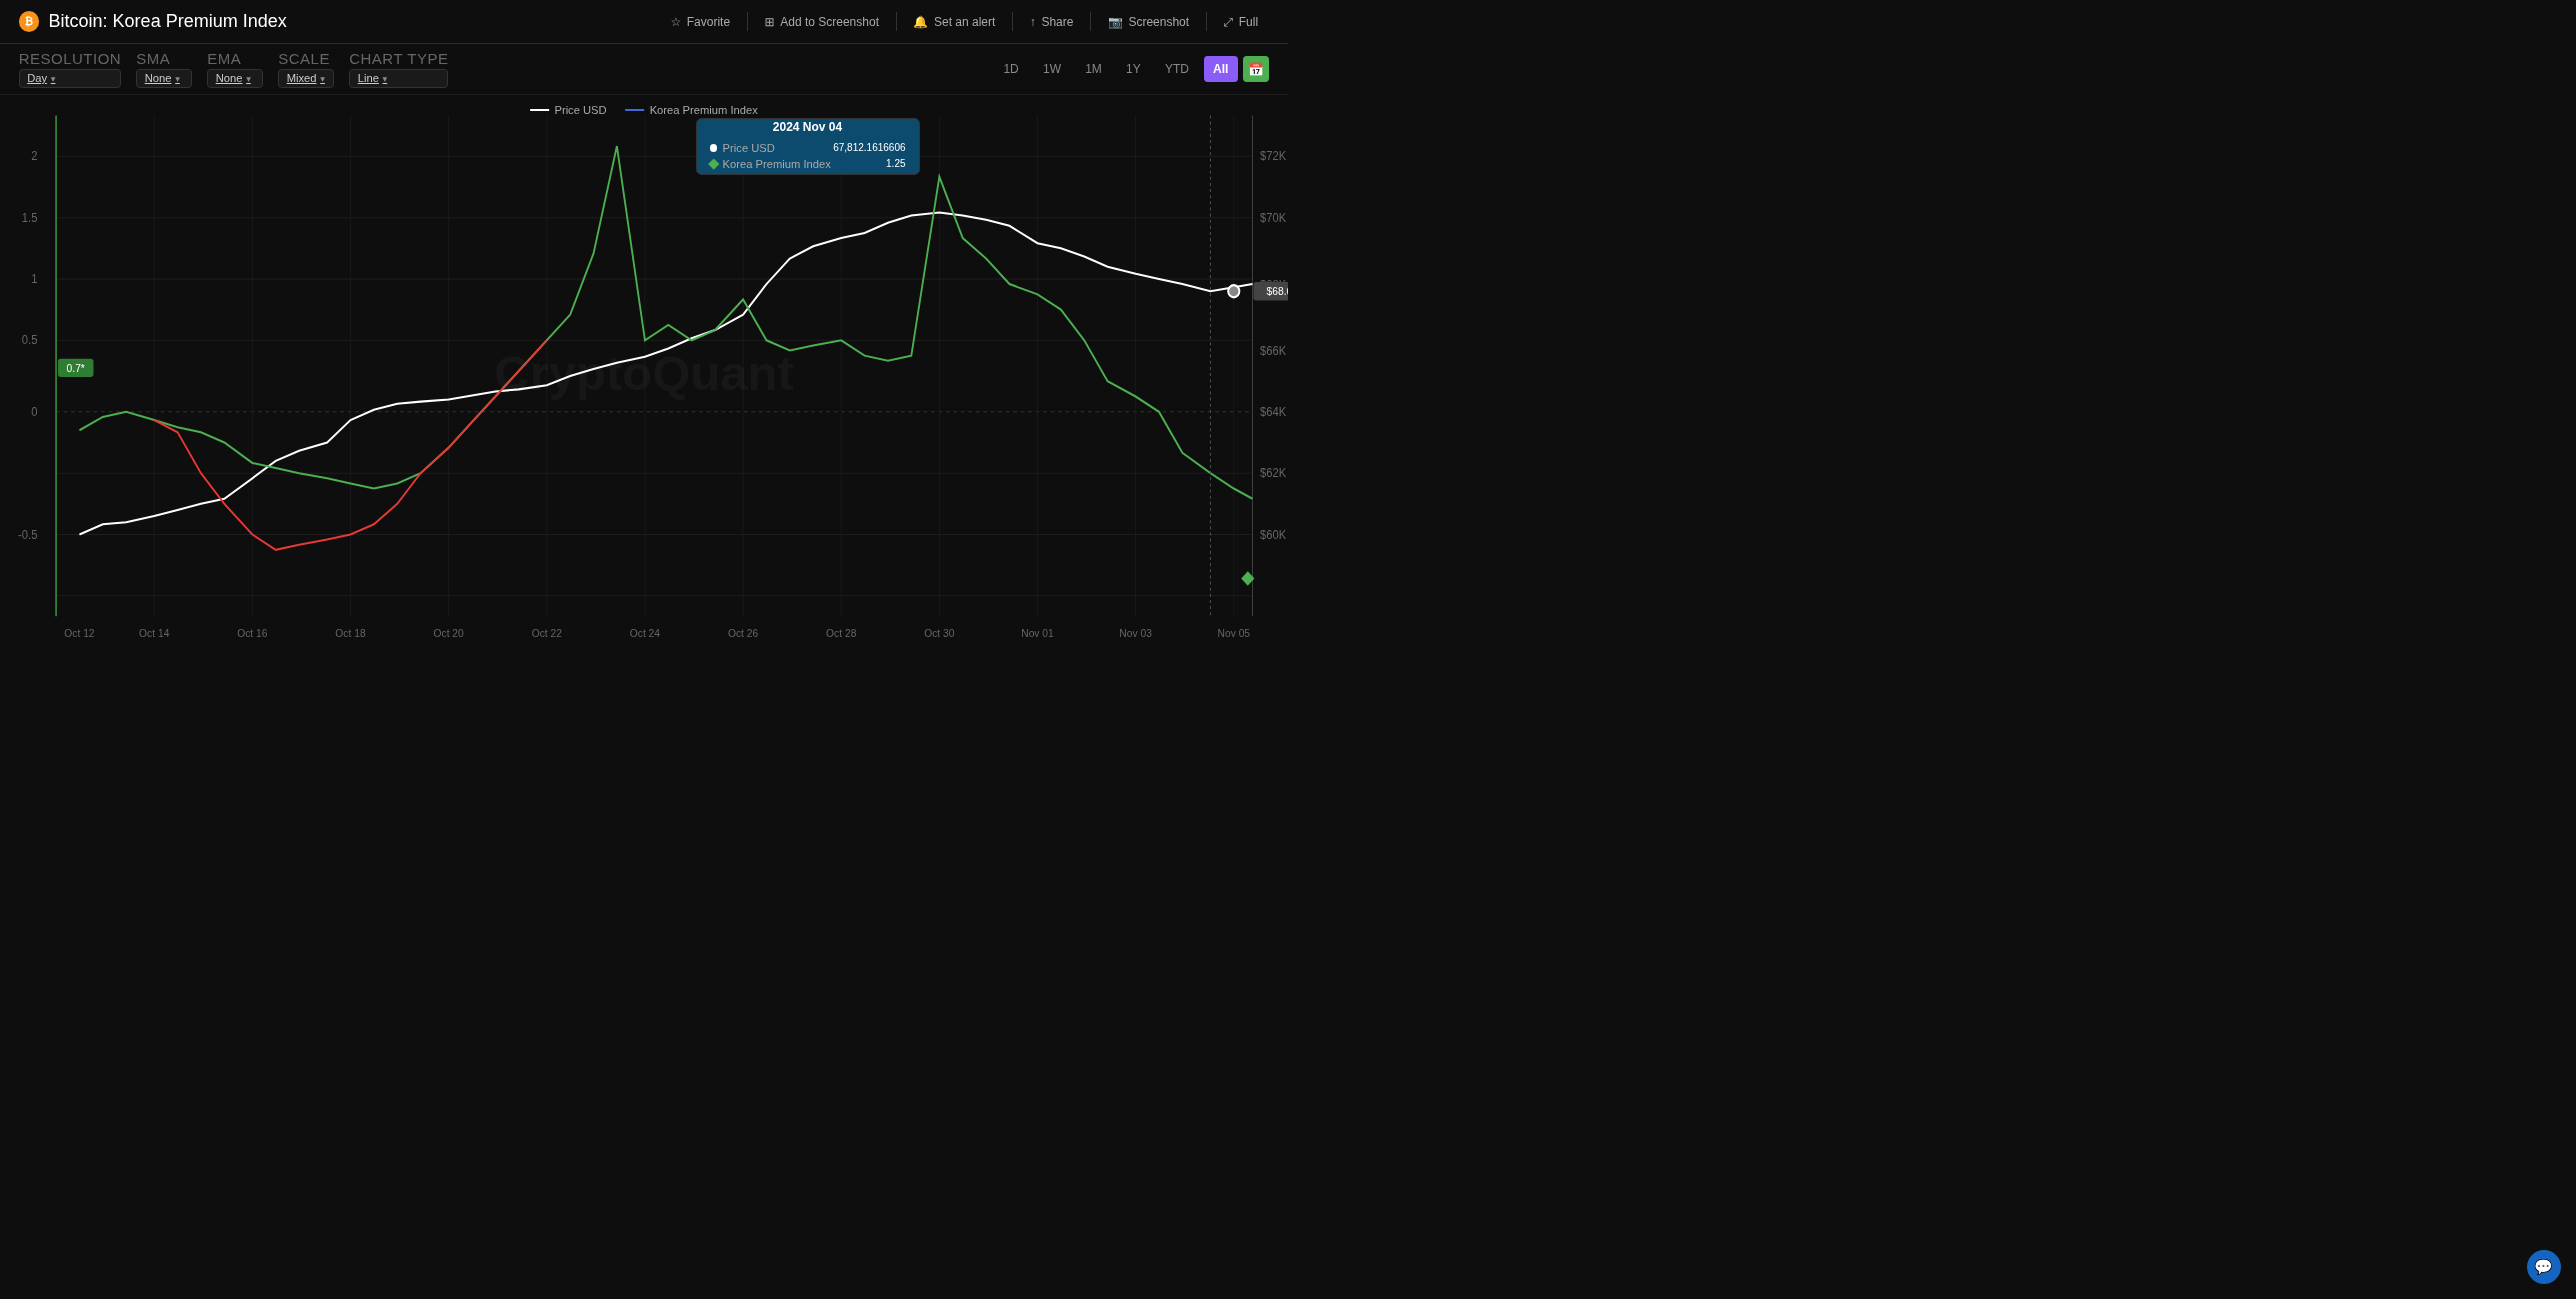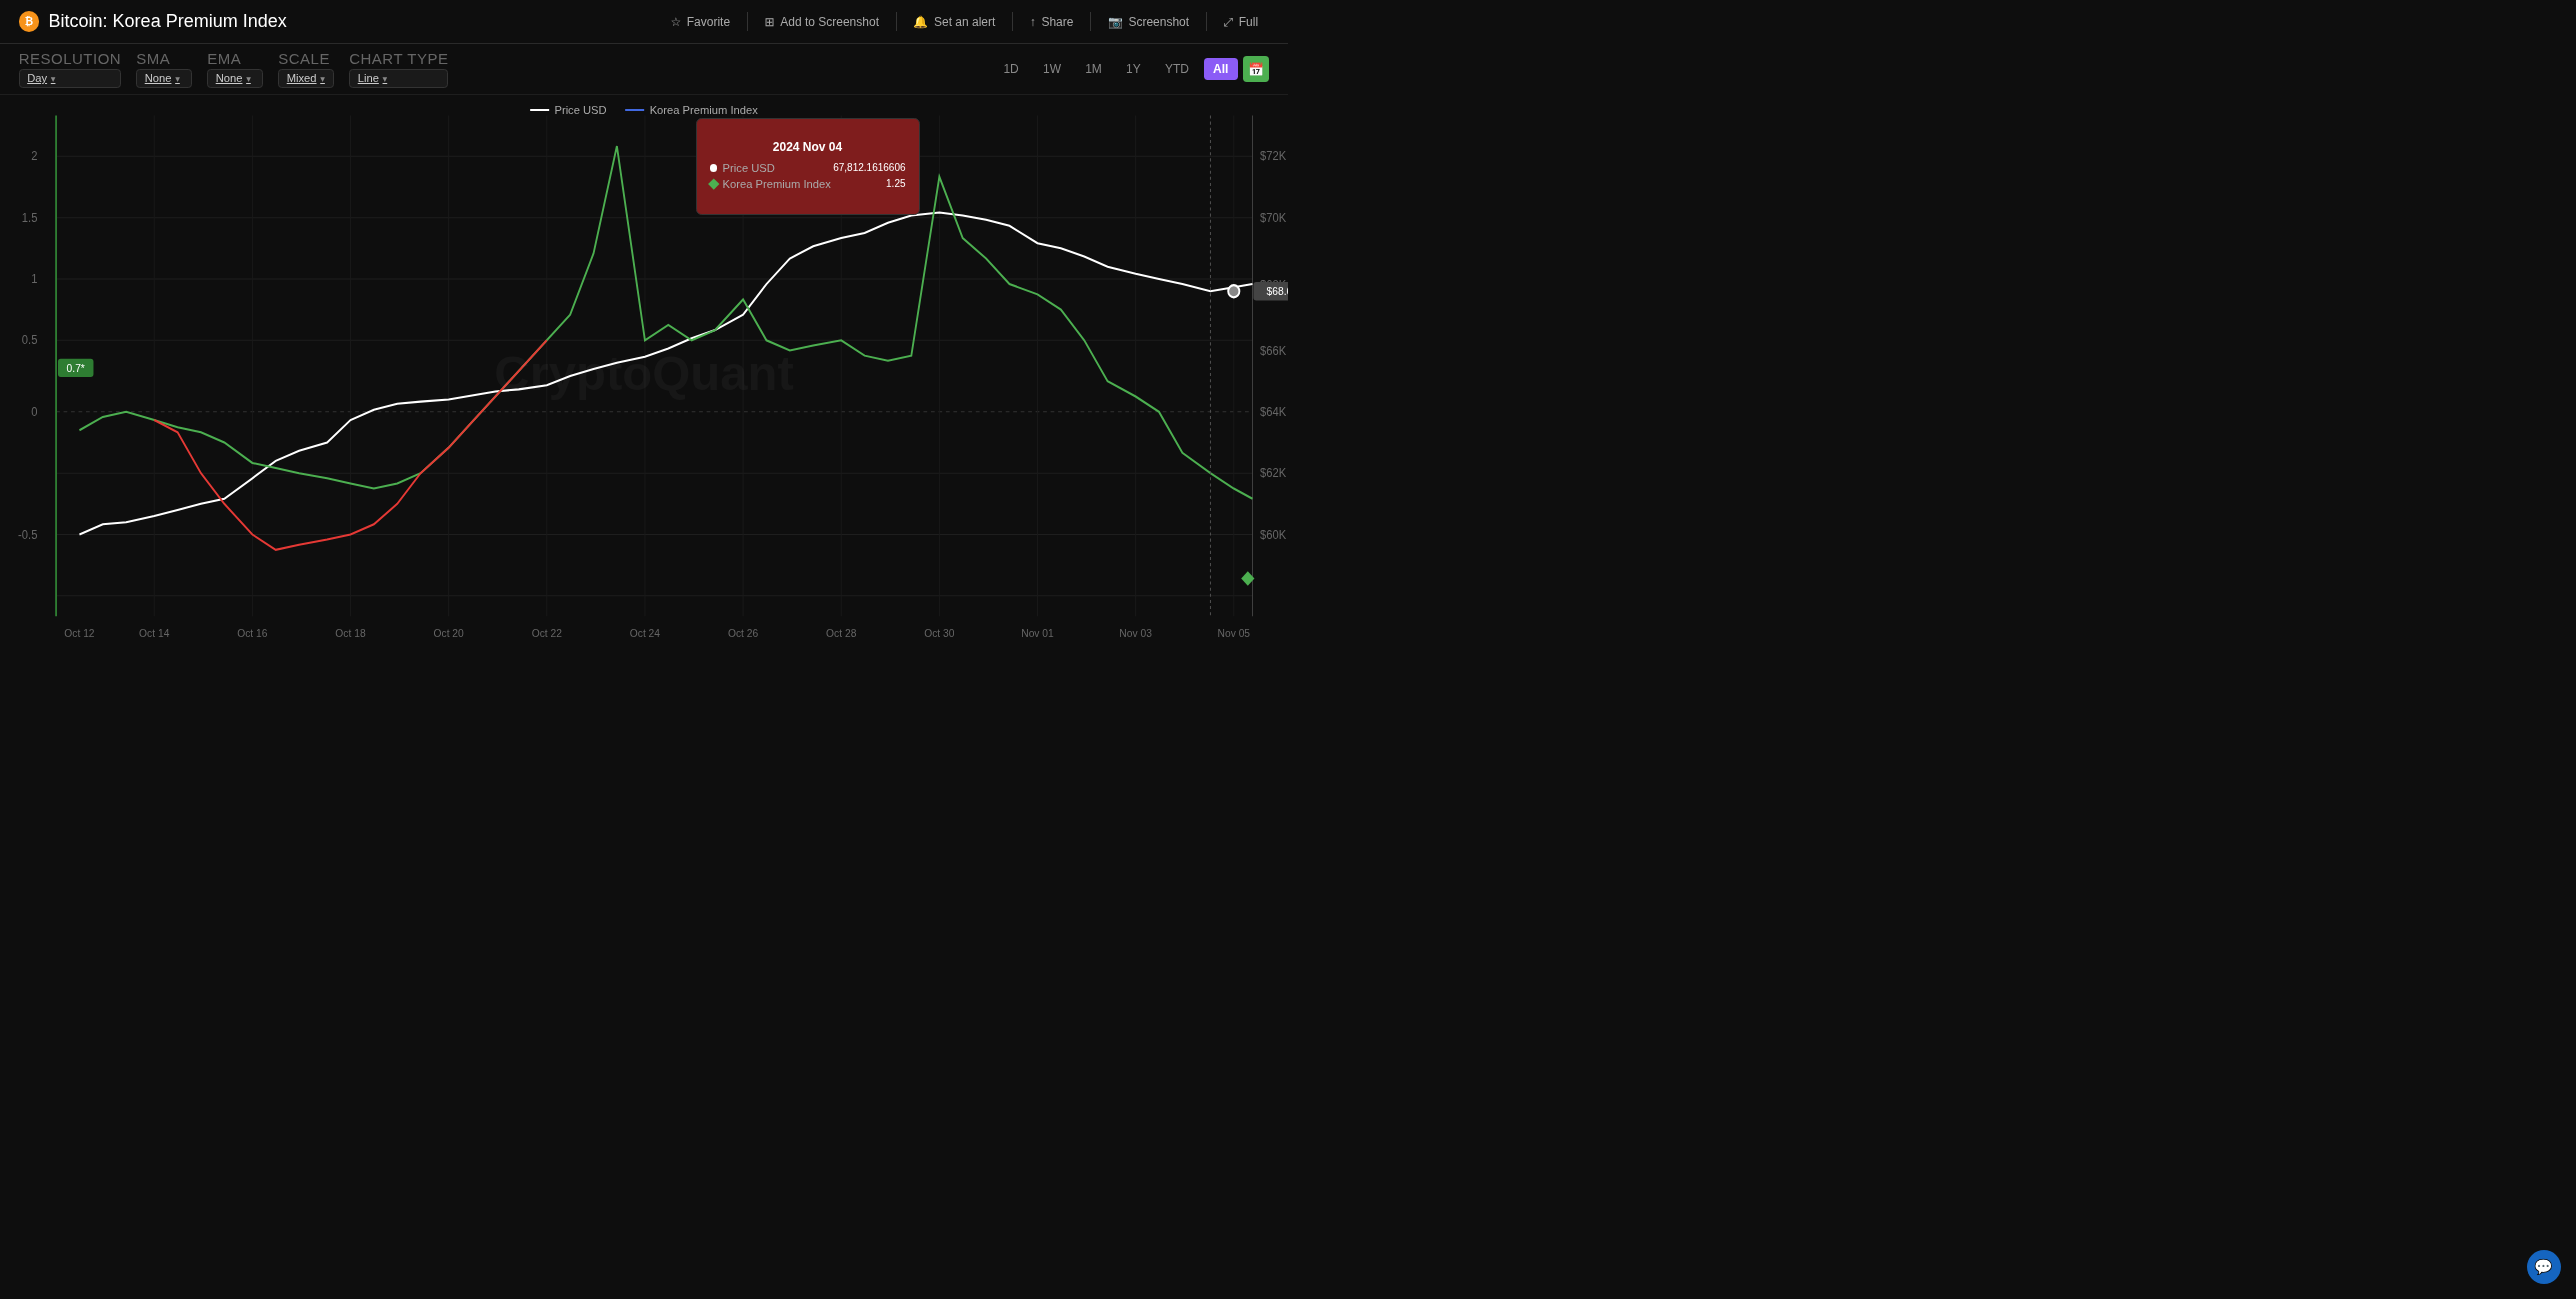--- a/index.html
+++ b/index.html
@@ -102,21 +102,20 @@
       padding: 2.8px 7.5px;
       font-size: 11.2px;
       color: #ccc;
       cursor: pointer;
       min-width: 56px;
       text-decoration: underline;
     }
     .toolbar-select .arrow { font-size: 9.3px; color: #888; }
     .toolbar-right {
       display: flex;
-      align-items: center;
       gap: 5.6px;
     }
     .time-btn {
       padding: 3.7px 9.3px;
       border: none;
       background: transparent;
       color: #888;
       font-size: 12px;
       cursor: pointer;
       border-radius: 3.7px;
@@ -165,24 +164,24 @@
     }
     .legend-line-blue {
       width: 18.7px; height: 1.9px;
       background: #4169e1;
     }
     
     .tooltip {
       position: absolute;
       top: 23.4px;
       left: 54%;
-      background: #7f1d1d;
+      background: #0c4a6e;
       border: 0.9px solid #333;
       border-radius: 5.6px;
-      padding: 21px 13px;
+      padding: 1px 13px;
       font-size: 11.2px;
       min-width: 224px;
     }
     .tooltip-date {
       font-weight: bold;
       color: #fff;
       font-size: 12px;
       margin-bottom: 7.5px;
       text-align: center;
     }

